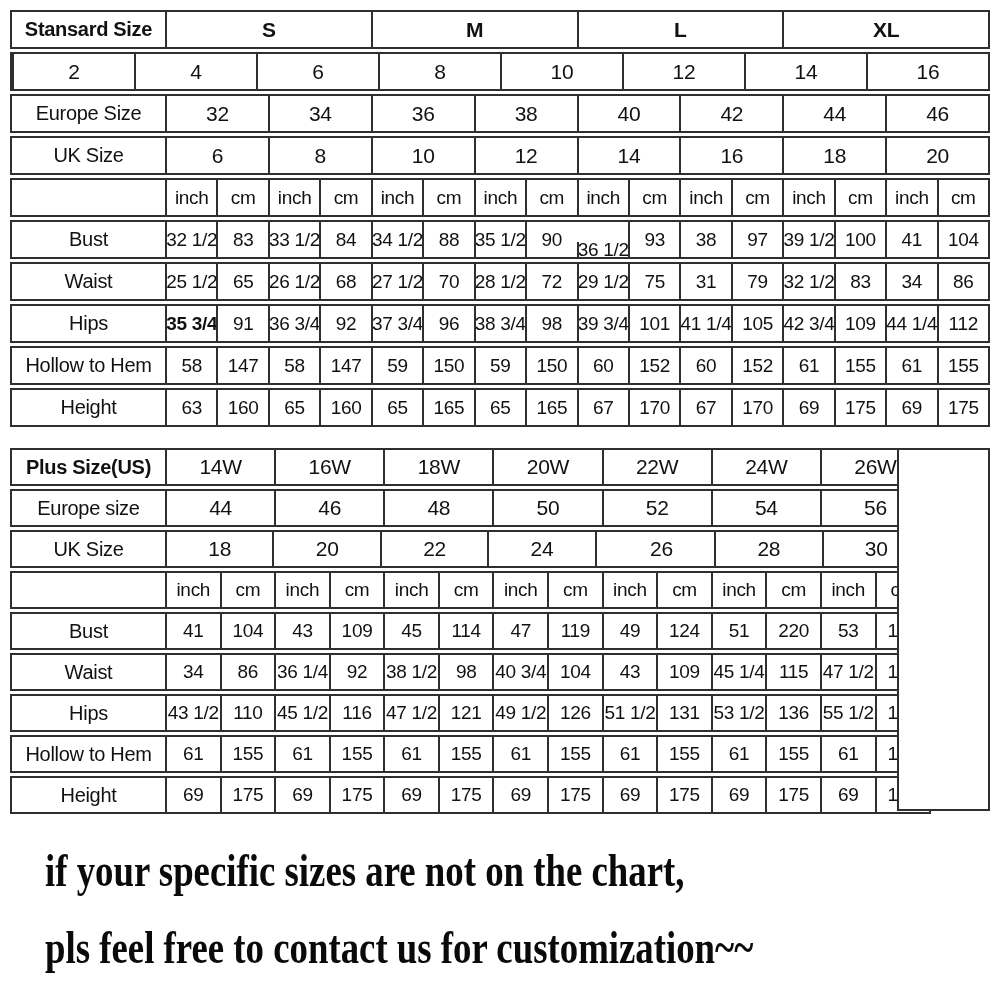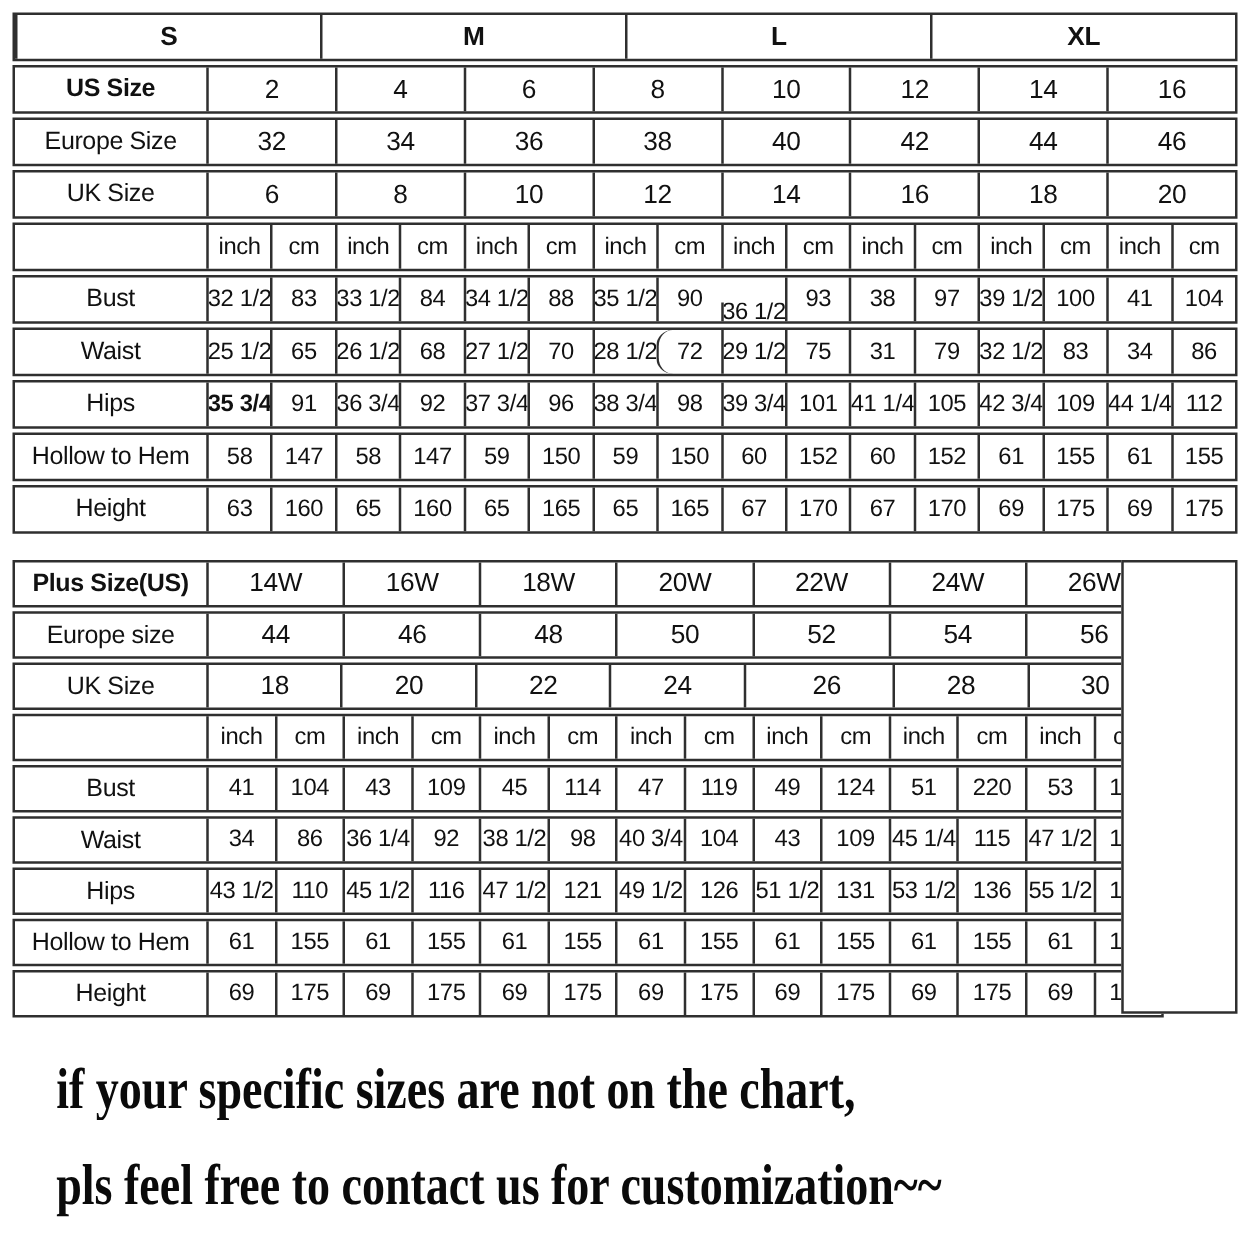--- a/index.html
+++ b/index.html
@@ -72,27 +72,27 @@
   }
 </style>
 </head>
 <body>
 
 <div class="page">
 
   <section class="size-table standard">
     <div class="rows" id="standard-rows">
         <div class="trow">
+          <div class="cell label bold">Stansard Size</div>
           <div class="cell span4 bold" style="flex-grow: 4;">S</div>
           <div class="cell span4 bold" style="flex-grow: 4;">M</div>
           <div class="cell span4 bold" style="flex-grow: 4;">L</div>
           <div class="cell span4 bold" style="flex-grow: 4;">XL</div>
         </div>
         <div class="trow">
-          <div class="cell label bold">US Size</div>
           <div class="cell span2" style="flex-grow: 2;">2</div>
           <div class="cell span2" style="flex-grow: 2;">4</div>
           <div class="cell span2" style="flex-grow: 2;">6</div>
           <div class="cell span2" style="flex-grow: 2;">8</div>
           <div class="cell span2" style="flex-grow: 2;">10</div>
           <div class="cell span2" style="flex-grow: 2;">12</div>
           <div class="cell span2" style="flex-grow: 2;">14</div>
           <div class="cell span2" style="flex-grow: 2;">16</div>
         </div>
         <div class="trow">
@@ -157,21 +157,21 @@
         </div>
         <div class="trow">
           <div class="cell label">Waist</div>
           <div class="cell span1" style="flex-grow: 1;">25 1/2</div>
           <div class="cell span1" style="flex-grow: 1;">65</div>
           <div class="cell span1" style="flex-grow: 1;">26 1/2</div>
           <div class="cell span1" style="flex-grow: 1;">68</div>
           <div class="cell span1" style="flex-grow: 1;">27 1/2</div>
           <div class="cell span1" style="flex-grow: 1;">70</div>
           <div class="cell span1" style="flex-grow: 1;">28 1/2</div>
-          <div class="cell span1" style="flex-grow: 1; border-radius: 13px;">72</div>
+          <div class="cell span1" style="flex-grow: 1;">72</div>
           <div class="cell span1" style="flex-grow: 1;">29 1/2</div>
           <div class="cell span1" style="flex-grow: 1;">75</div>
           <div class="cell span1" style="flex-grow: 1;">31</div>
           <div class="cell span1" style="flex-grow: 1;">79</div>
           <div class="cell span1" style="flex-grow: 1;">32 1/2</div>
           <div class="cell span1" style="flex-grow: 1;">83</div>
           <div class="cell span1" style="flex-grow: 1;">34</div>
           <div class="cell span1" style="flex-grow: 1;">86</div>
         </div>
         <div class="trow">

